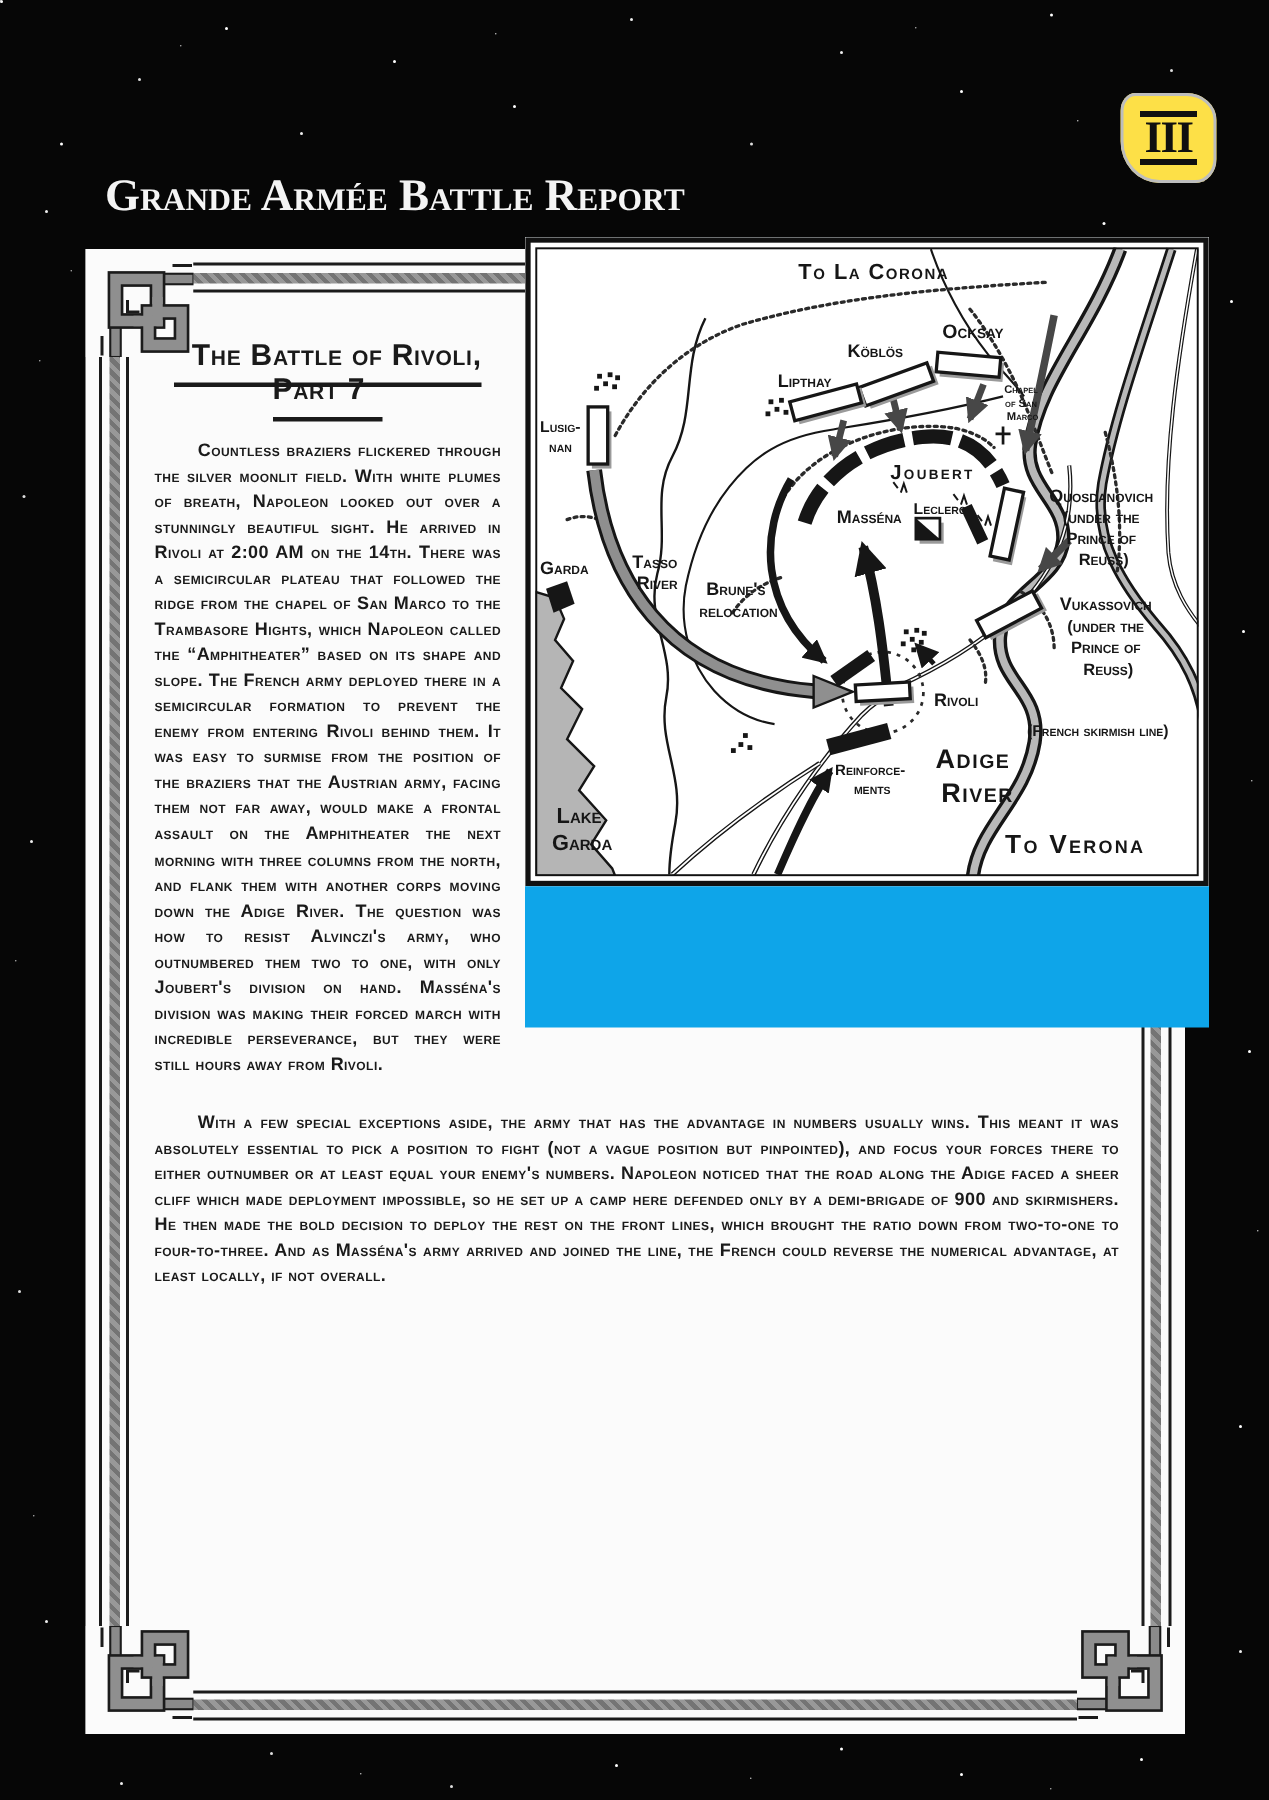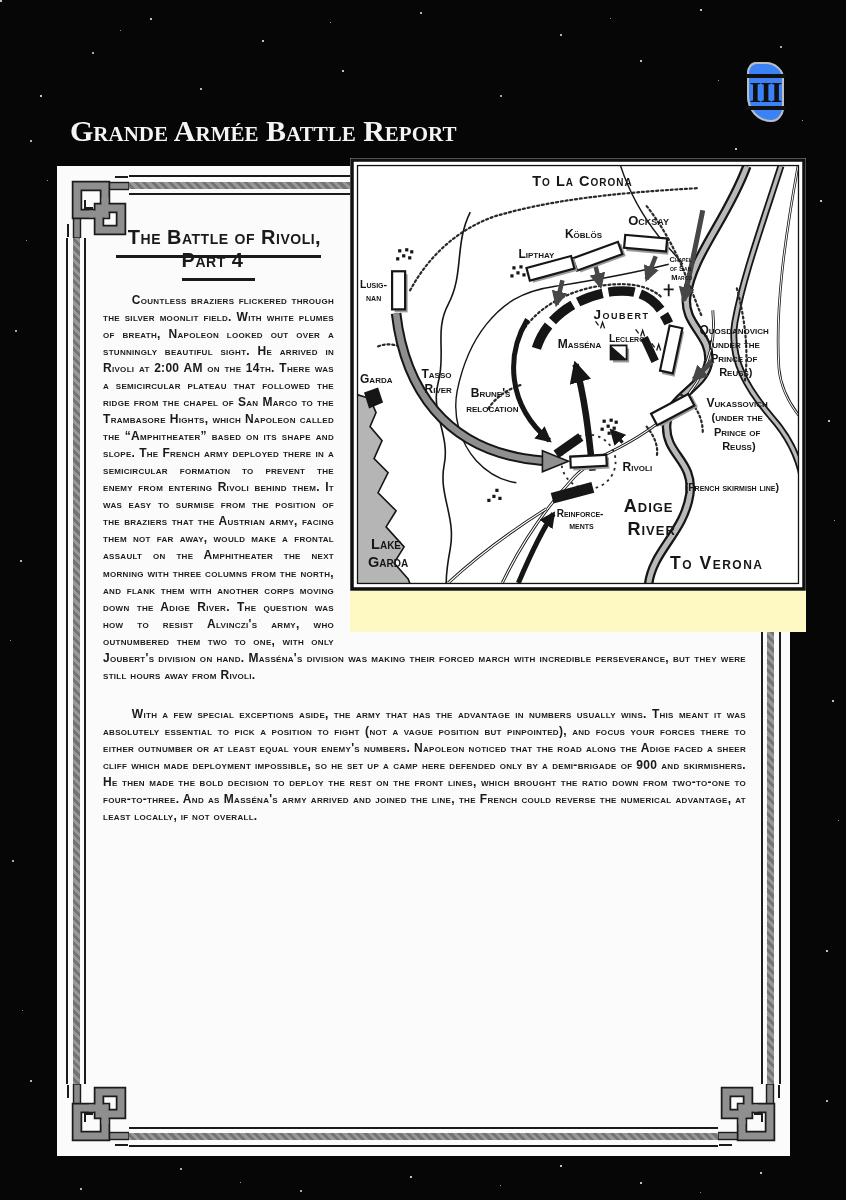--- a/index.html
+++ b/index.html
@@ -15,38 +15,38 @@
     180px 1168px #ddd,640px 1182px #fff,80px 1188px #eee,760px 1172px #fff,300px 1190px #ddd,
     560px 1165px #fff,826px 1100px #eee;}
   .stars::after{content:"";position:absolute;width:1px;height:1px;background:#ccc;border-radius:50%;
     box-shadow:120px 30px #bbb,330px 22px #ccc,610px 18px #bbb,718px 80px #ccc,47px 180px #bbb,
     802px 120px #ccc,26px 240px #bbb,834px 520px #ccc,10px 640px #bbb,838px 820px #ccc,
     22px 1010px #bbb,500px 1185px #ccc,700px 1192px #bbb,240px 1182px #ccc;}
   
   .title{position:absolute;left:70px;top:96px;width:660px;color:#f4f4f4;
          font-family:"Liberation Serif",serif;font-weight:bold;font-variant:small-caps;
          font-size:30px;letter-spacing:0px;line-height:1;}
-  .badge{position:absolute;left:747px;top:62px;width:37px;height:60px;background:#3b82f6;
+  .badge{position:absolute;left:747px;top:62px;width:64px;height:60px;background:#fde047;
          border-radius:10px 20px 14px 26px / 12px 18px 16px 28px;
          display:flex;align-items:center;justify-content:center;box-shadow:inset 0 0 0 2px #bdbdbd;}
   .badge span{font-family:"Liberation Serif",serif;font-weight:bold;font-size:30px;color:#101010;
          line-height:.85;border-top:4px solid #101010;border-bottom:4px solid #101010;
          padding:1px 3px;letter-spacing:-1px;}
   
   .report{position:absolute;left:57px;top:166px;width:733px;height:990px;background:#fbfbfb;}
   .frame-line-a{position:absolute;inset:9px;border:2px solid #1b1b1b;pointer-events:none;}
   .frame-band{position:absolute;inset:16px;border:7px solid #8a8a8a;pointer-events:none;
      border-image:repeating-linear-gradient(45deg,#747474 0 3px,#989898 3px 6px) 7;}
   .frame-line-b{position:absolute;inset:27px;border:2px solid #1b1b1b;pointer-events:none;}
   .corner{position:absolute;width:72px;height:72px;}
   .corner.tl{left:0;top:0;} .corner.tr{right:0;top:0;transform:scaleX(-1);}
   .corner.bl{left:0;bottom:0;transform:scaleY(-1);} .corner.br{right:0;bottom:0;transform:scale(-1,-1);}
   
   .content{position:absolute;inset:0;padding:46px 44px 0 46px;color:#1a1a1a;}
-  .map-fig{float:right;width:456px;height:474px;margin:-54px -60px 14px 16px;position:relative;background:#fef9c3;text-decoration:underline;}
+  .map-fig{float:right;width:456px;height:527px;margin:-54px -60px 14px 16px;position:relative;background:#0ea5e9;text-decoration:underline;}
   .map-fig svg{display:block;width:456px;height:433px;}
   h2{margin:14px 0 20px;text-align:center;font-size:20px;font-weight:bold;
      font-variant:small-caps;letter-spacing:.5px;}
   h2 .hd{border-bottom:3px solid #1a1a1a;padding:0 12px 7px;}
   .content p{margin:0 0 22px;font-size:12px;line-height:1.42;font-weight:bold;
      font-variant:small-caps;letter-spacing:.3px;text-align:justify;text-indent:2.4em;}
   
   .ml{font-family:"Liberation Sans",sans-serif;font-weight:700;font-variant:small-caps;fill:#161616;}
 </style>
 </head>
@@ -338,20 +338,20 @@
               <tspan x="301" dy="23">River</tspan>
             </text>
             <text class="ml" x="366" y="410" font-size="17.5" text-anchor="middle" letter-spacing="1.5">To Verona</text>
           </g>
 
           <rect x="2" y="2" width="451" height="428" fill="none" stroke="#111" stroke-width="3.5"></rect>
           <rect x="7.5" y="7.5" width="440" height="417" fill="none" stroke="#111" stroke-width="1.3"></rect>
         </svg>
       </figure>
 
-      <h2><span class="hd">The Battle of Rivoli, Part 4</span></h2>
+      <h2><span class="hd">The Battle of Rivoli, Part 7</span></h2>
 
       <p>Countless braziers flickered through the silver moonlit field. With white plumes of breath, Napoleon looked out over a stunningly beautiful sight. He arrived in Rivoli at 2:00 AM on the 14th. There was a semicircular plateau that followed the ridge from the chapel of San Marco to the Trambasore Hights, which Napoleon called the “Amphitheater” based on its shape and slope. The French army deployed there in a semicircular formation to prevent the enemy from entering Rivoli behind them. It was easy to surmise from the position of the braziers that the Austrian army, facing them not far away, would make a frontal assault on the Amphitheater the next morning with three columns from the north, and flank them with another corps moving down the Adige River. The question was how to resist Alvinczi's army, who outnumbered them two to one, with only Joubert's division on hand. Masséna's division was making their forced march with incredible perseverance, but they were still hours away from Rivoli.</p>
       <p>With a few special exceptions aside, the army that has the advantage in numbers usually wins. This meant it was absolutely essential to pick a position to fight (not a vague position but pinpointed), and focus your forces there to either outnumber or at least equal your enemy's numbers. Napoleon noticed that the road along the Adige faced a sheer cliff which made deployment impossible, so he set up a camp here defended only by a demi-brigade of 900 and skirmishers. He then made the bold decision to deploy the rest on the front lines, which brought the ratio down from two-to-one to four-to-three. And as Masséna's army arrived and joined the line, the French could reverse the numerical advantage, at least locally, if not overall.</p>
 
     </div>
   </div>
 </div>
 
 </body></html>

